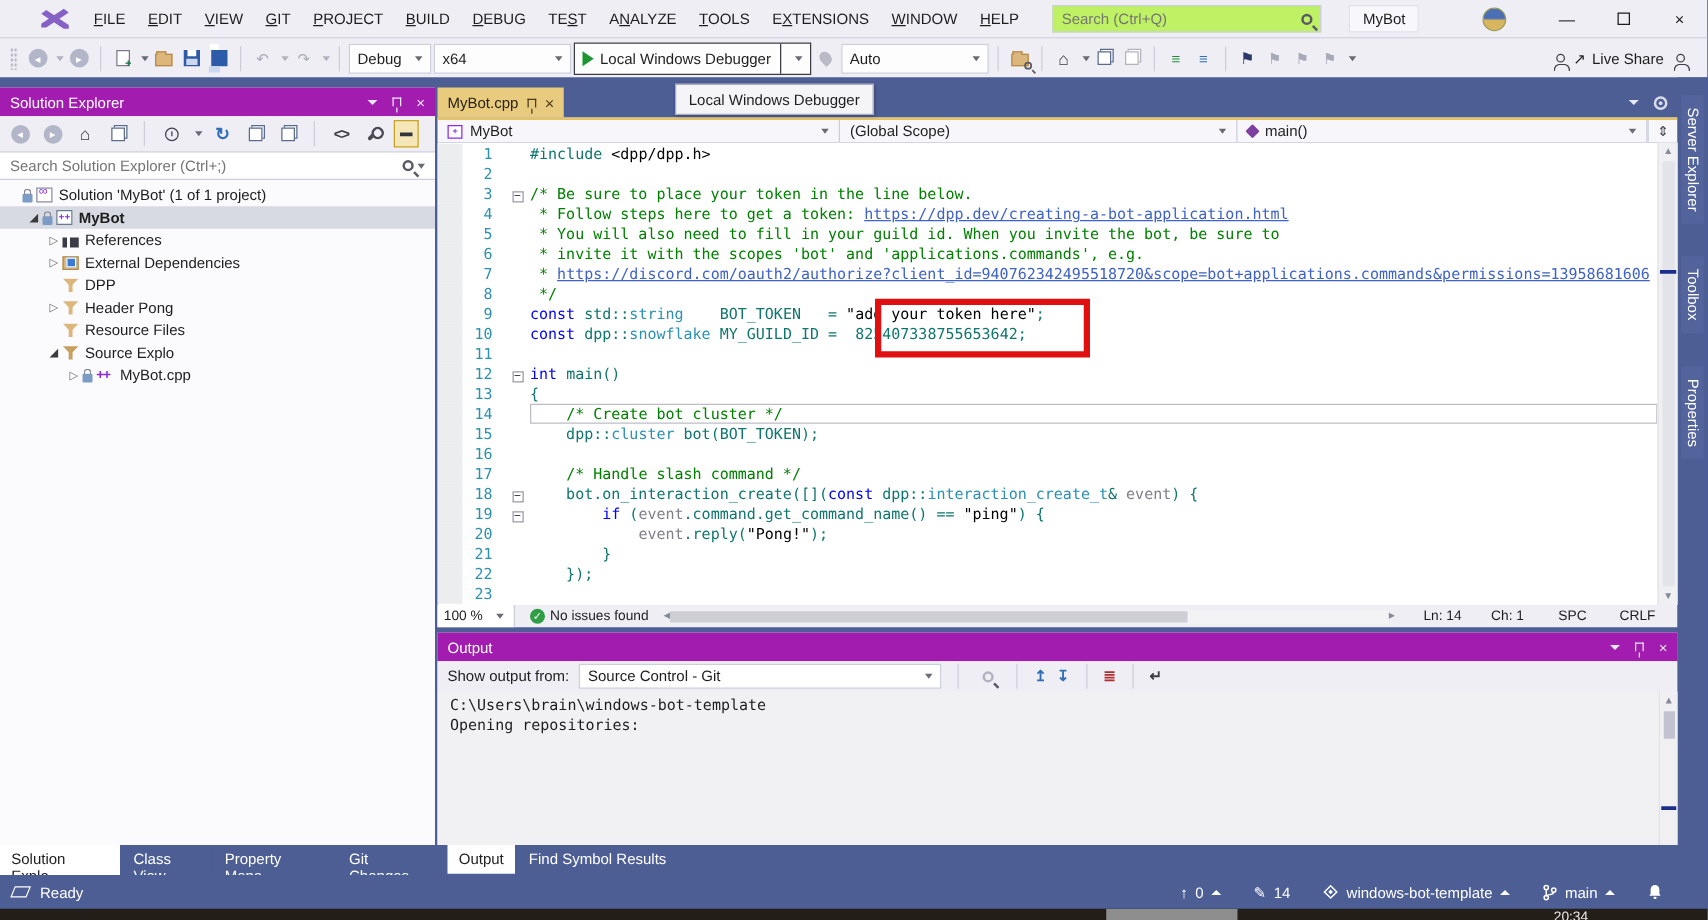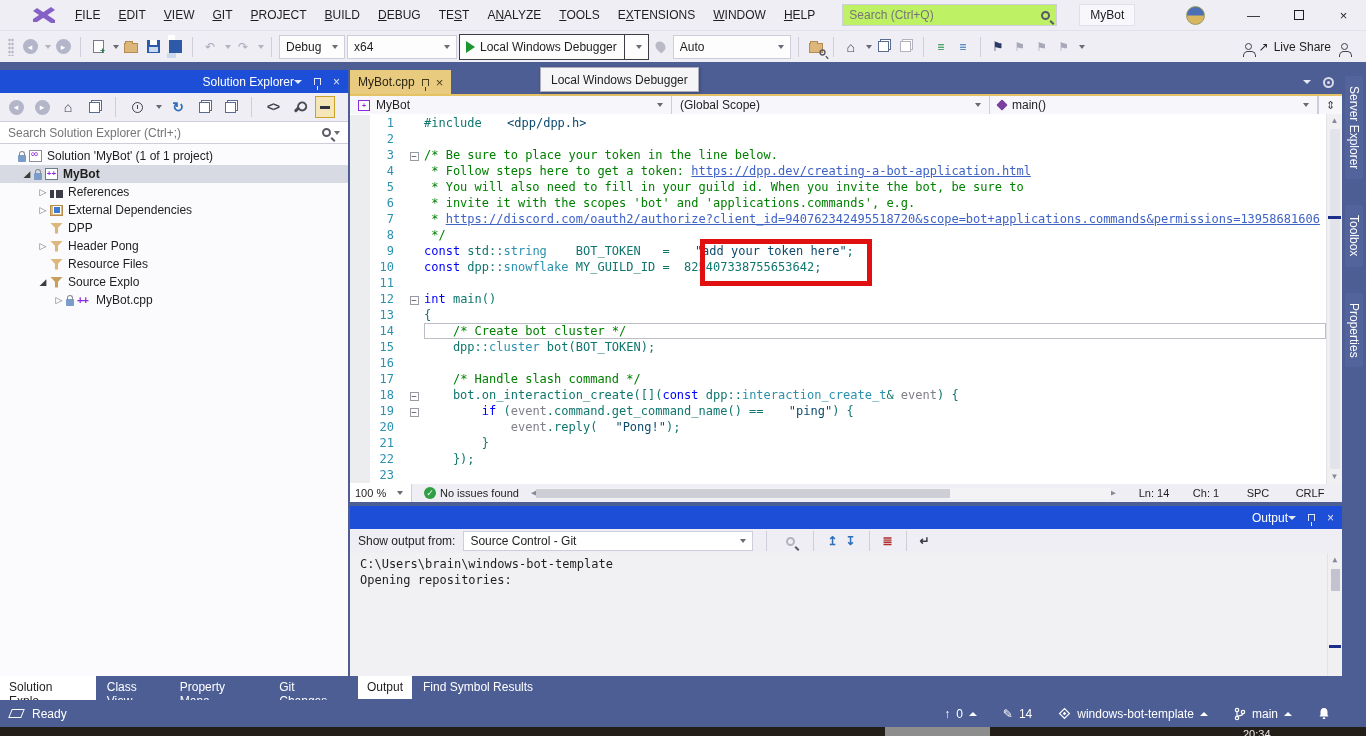--- a/index.html
+++ b/index.html
@@ -53,21 +53,21 @@
   .person::after{content:"";position:absolute;left:-3px;top:7px;width:11px;height:5px;border:1.5px solid #41414b;border-bottom:none;border-radius:5px 5px 0 0;}
 
   
   .main{flex:1;display:flex;background:#4D5E95;min-height:0;}
   .left-pane{width:348px;margin:8px 2px 0 0;display:flex;flex-direction:column;background:#EFEEF5;flex:none;}
   .center{flex:1;margin-top:8px;display:flex;flex-direction:column;min-width:0;background:#4D5E95;}
   .right-strip{width:24px;flex:none;background:#4D5E95;display:flex;flex-direction:column;align-items:center;padding-top:14px;gap:26px;}
   .vtab{writing-mode:vertical-rl;color:#FFFFFF;font-size:12px;padding:10px 2px;background:#53639B;border-radius:1px;}
 
   
-  .pane-title{height:23px;background:#1d4ed8;color:#fff;display:flex;align-items:center;padding:0 8px;flex:none;text-align:right;}
+  .pane-title{height:23px;background:#a21caf;color:#fff;display:flex;align-items:center;padding:0 8px;flex:none;}
   .pane-title .t{flex:1;}
   .pt-ic{display:flex;align-items:center;gap:12px;color:#E7E9F2;}
   .i-caret-w{width:0;height:0;border-left:4px solid transparent;border-right:4px solid transparent;border-top:4px solid #E7E9F2;}
   .i-pin{width:7px;height:7px;border:1px solid #E7E9F2;border-bottom:none;position:relative;}
   .i-pin::after{content:"";position:absolute;left:2px;top:7px;width:1px;height:4px;background:#E7E9F2;}
   .se-toolbar{height:28px;background:#EFEEF5;display:flex;align-items:center;padding:0 6px;gap:6px;flex:none;}
   .se-toolbar .tbtn{height:22px;}
   .i-refresh{color:#2F6FB7;font-size:14px;font-weight:bold;}
   .i-clock{width:11px;height:11px;border:1.5px solid #41414b;border-radius:50%;position:relative;}
   .i-clock::after{content:"";position:absolute;left:4px;top:2px;width:1.5px;height:4px;background:#41414b;}
@@ -126,21 +126,21 @@
 
   .editor{height:370px;background:#fff;position:relative;display:flex;flex:none;min-width:0;}
   .code-area{flex:1;overflow:hidden;padding-top:1px;}
   .cline{height:16px;display:flex;align-items:center;font-family:"DejaVu Sans Mono","Liberation Mono",monospace;font-size:12px;line-height:16px;}
   .bpm{width:20px;height:16px;background:#ECEDEF;flex:none;}
   .lnum{width:34px;text-align:right;padding-right:10px;color:#2B91AF;flex:none;}
   .fmar{width:20px;text-align:center;flex:none;}
   .foldbox{display:inline-block;width:9px;height:9px;border:1px solid #9A9AA6;line-height:7px;font-size:9px;color:#3c3c46;background:#fff;}
   .ctext{white-space:pre;flex:1;min-width:0;overflow:hidden;}
   .cline.cur .ctext{outline:1px solid #BDBDC6;outline-offset:-1px;}
-  .c-p{color:#0f766e;} .c-k{color:#0000FF;} .c-t{color:#2B91AF;} .c-s{color:#0c4a6e;margin-left:18px;}
+  .c-p{color:#0f766e;} .c-k{color:#0000FF;} .c-t{color:#2B91AF;} .c-s{color:#000000;}
   .c-c{color:#008000;margin-top:16px;} .c-g{color:#7f7f8a;}
   .c-u{color:#3F62C6;text-decoration:underline;}
   .red-annot{position:absolute;left:350px;top:125px;width:172px;height:47px;border:5px solid #E01010;pointer-events:none;}
   .vscroll{width:16px;background:#F0F0F3;border-left:1px solid #E2E2E8;display:flex;flex-direction:column;align-items:center;flex:none;position:relative;}
   .sarrow{color:#868999;font-size:8px;height:14px;line-height:14px;}
   .vthumb{width:10px;flex:1;margin:1px 0;background:#E3E4EA;border-radius:2px;}
   .vmark{position:absolute;left:1px;right:1px;height:3px;background:#1B2E8C;top:102px;}
 
   .editor-status{height:18px;background:#EFEEF5;display:flex;align-items:center;font-size:11px;flex:none;gap:4px;padding-right:6px;}
   .zoomdd{width:62px;height:18px;background:#fff;border-right:1px solid #CCCEDB;display:flex;align-items:center;padding:0 5px;gap:8px;}

